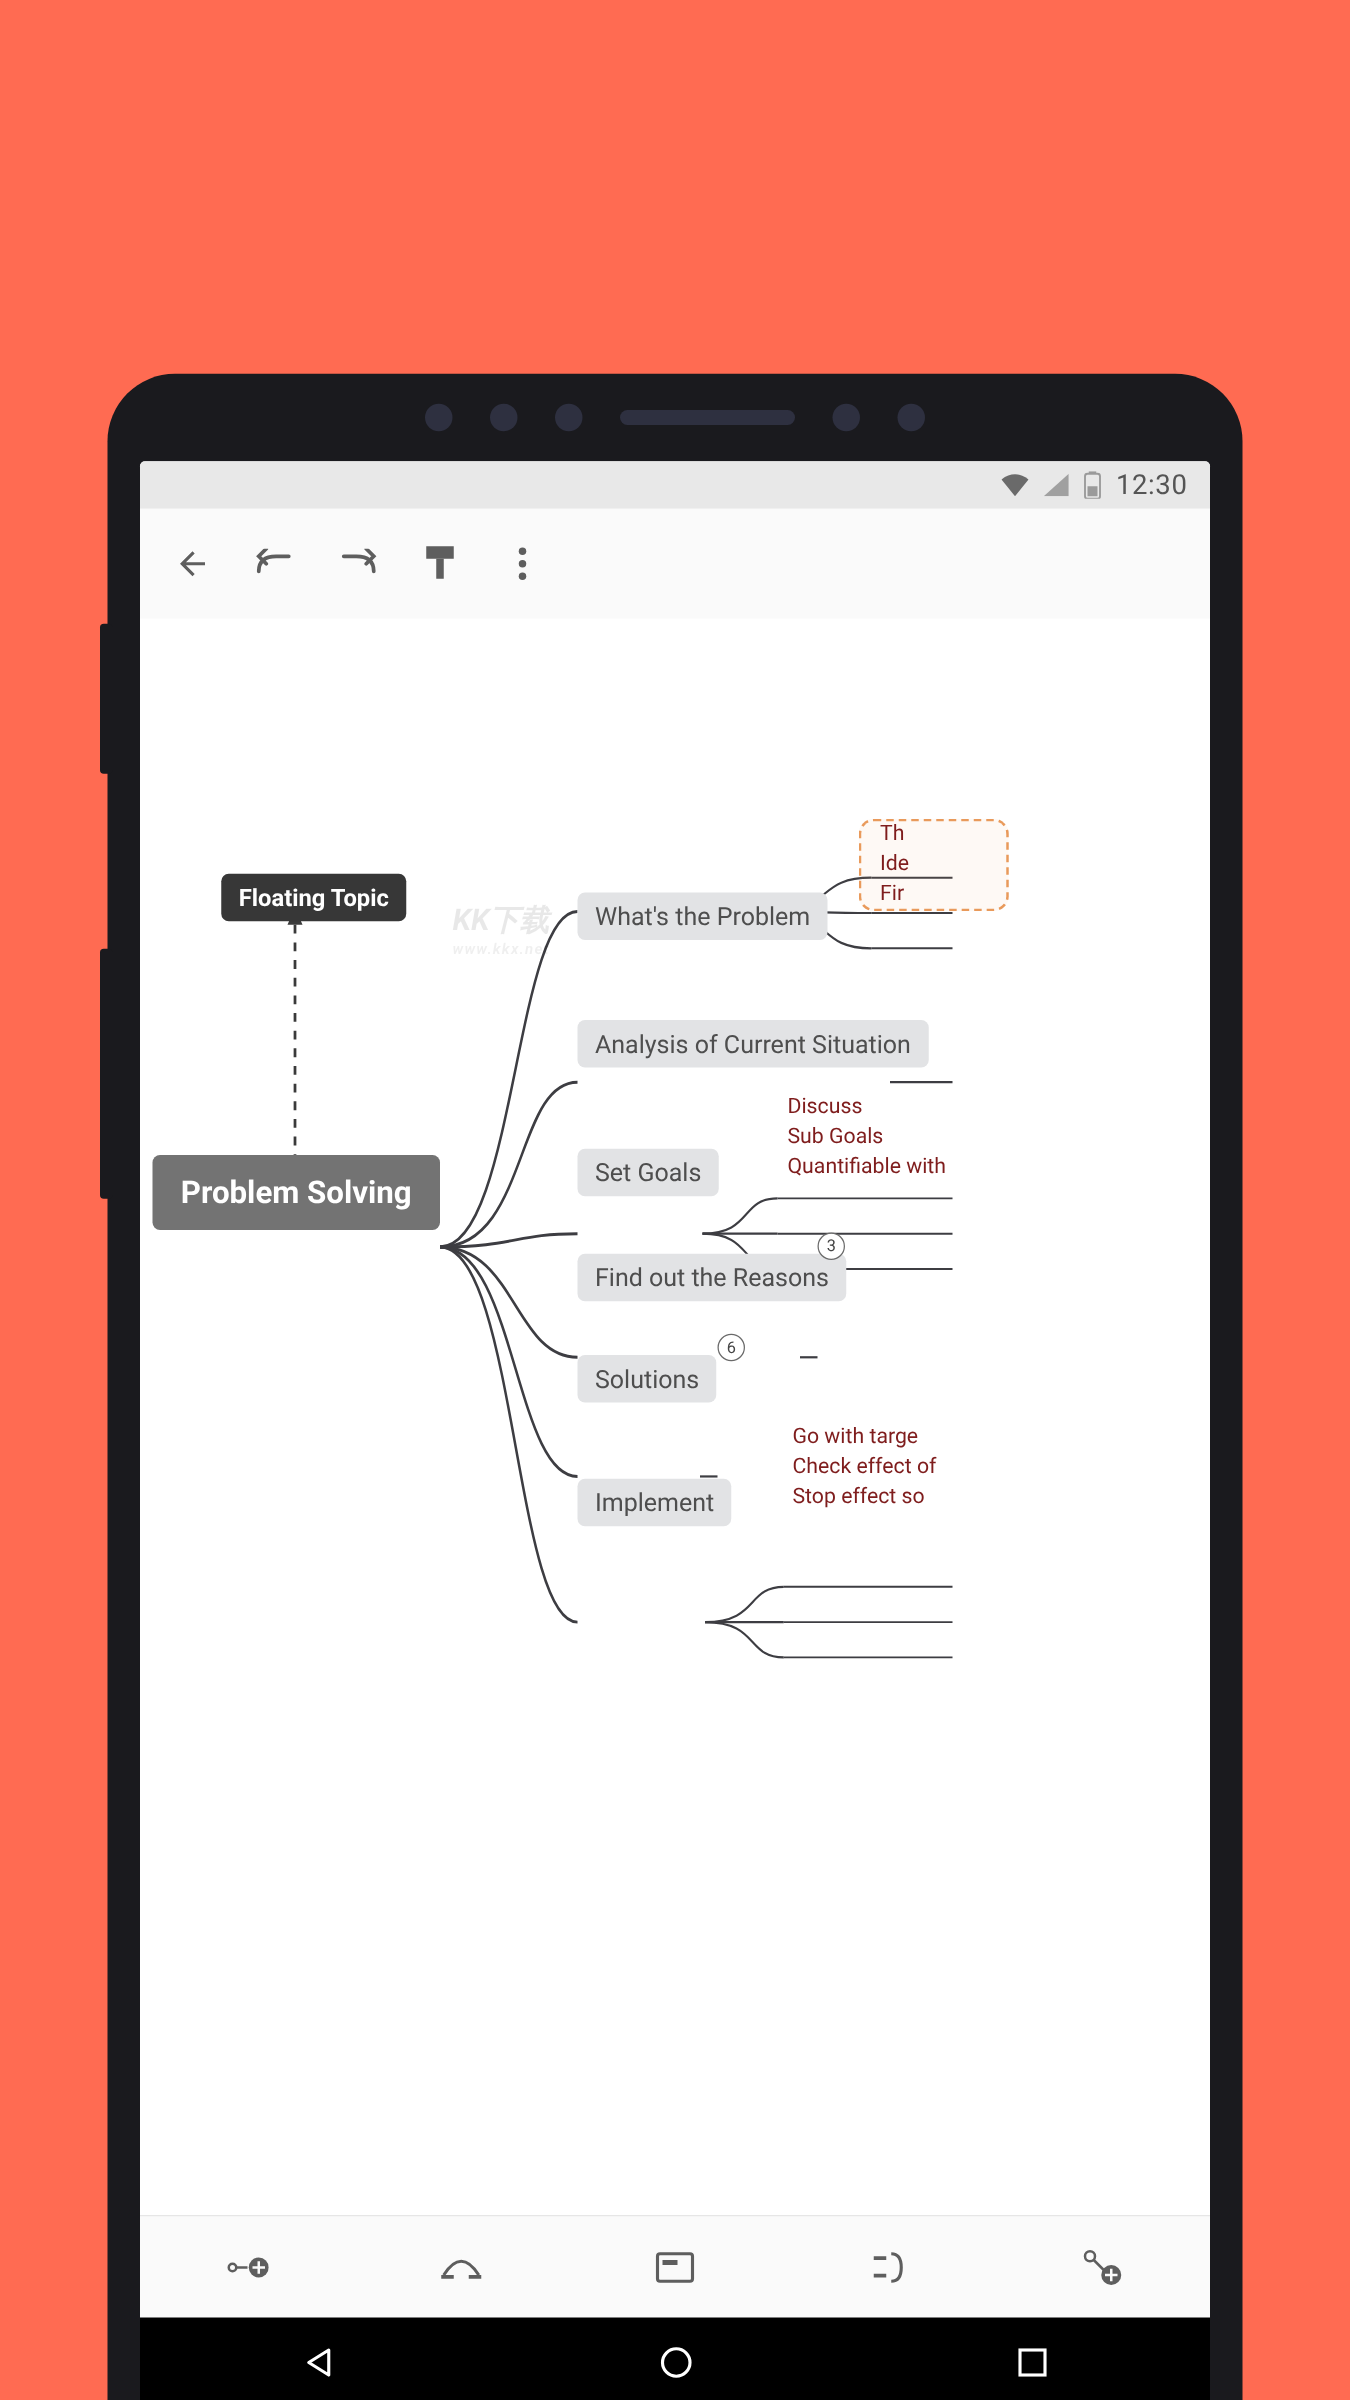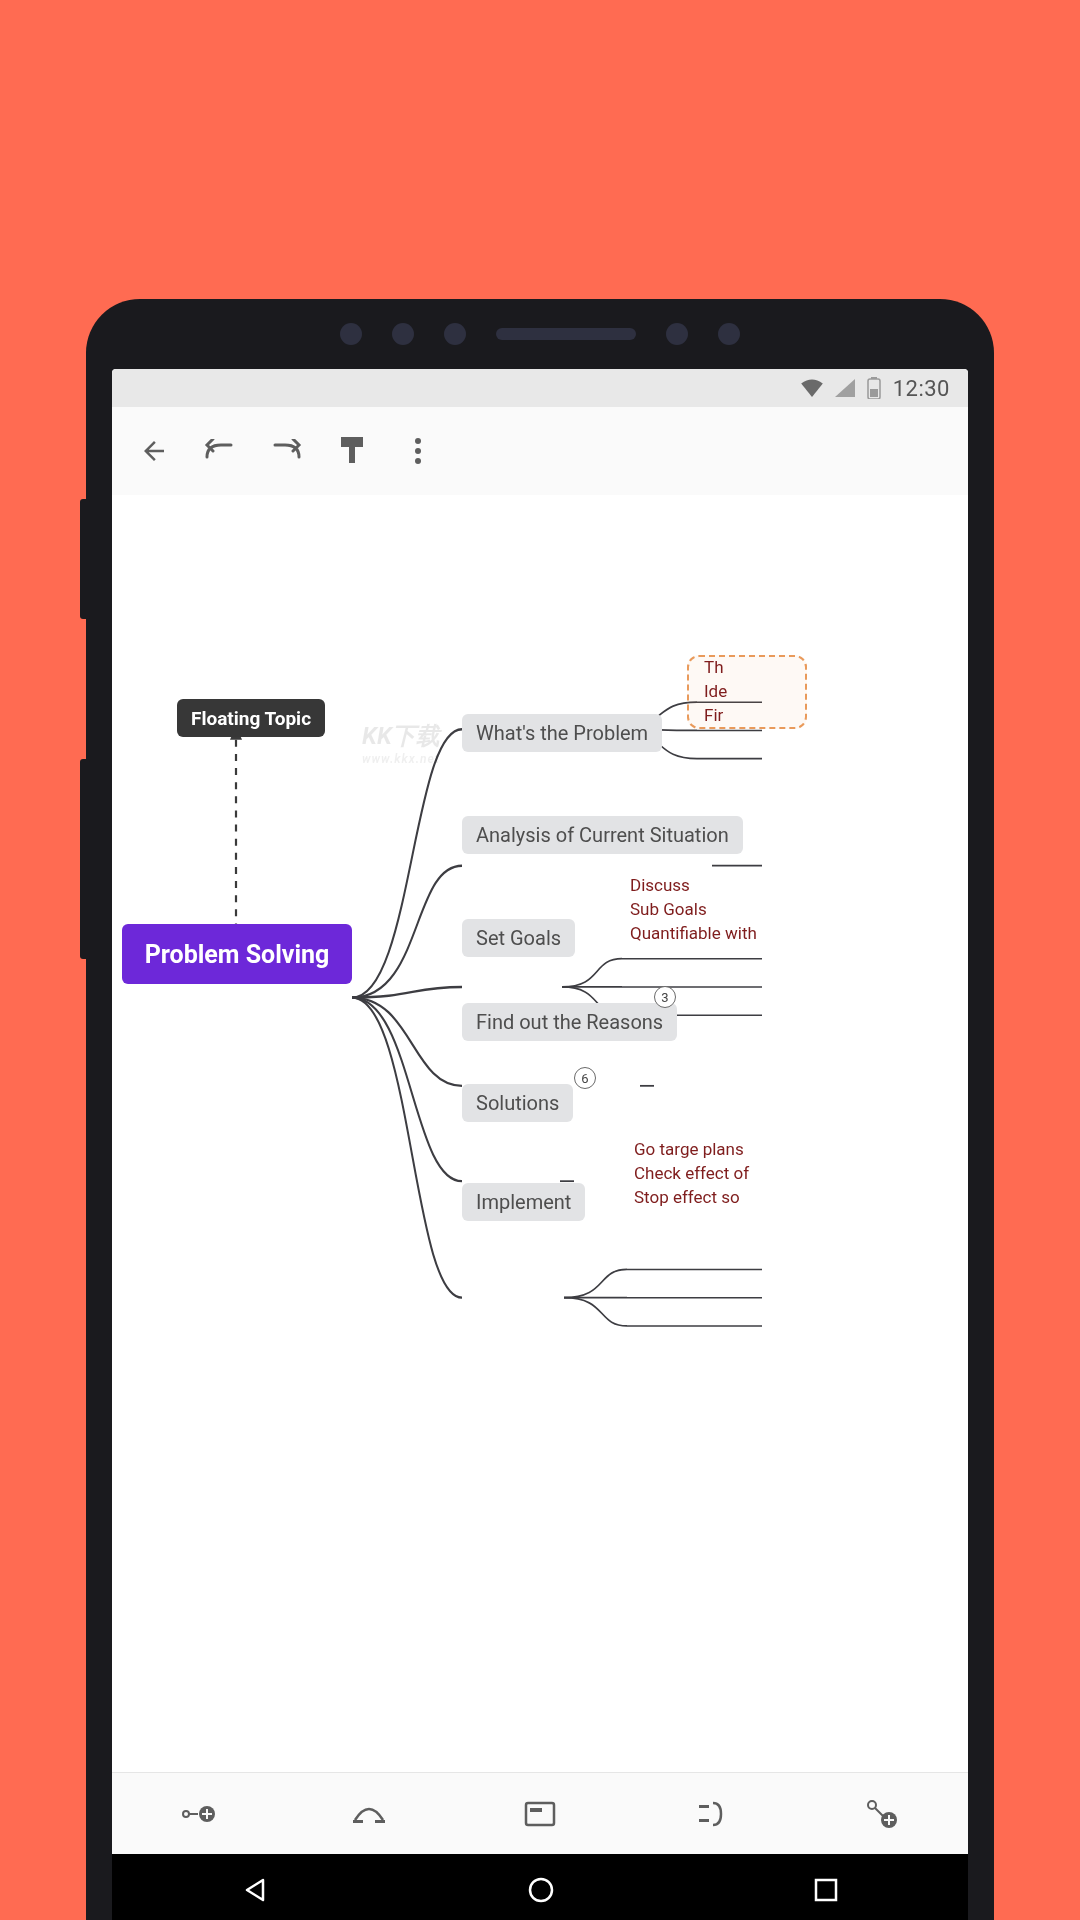--- a/index.html
+++ b/index.html
@@ -54,21 +54,21 @@
     display: flex;
     align-items: center;
     padding: 0 12px;
     gap: 6px;
     color: #6a6a6a;
   }
   .app-bar .title { flex: 1; font-size: 34px; color: #5c5c5c; padding-left: 24px; overflow: hidden; white-space: nowrap; }
   .icon-btn { width: 60px; height: 60px; display: flex; align-items: center; justify-content: center; border-radius: 50%; }
   .canvas { flex: 1; background: #fff; position: relative; overflow: hidden; }
   .node { position: absolute; border-radius: 6px; display: flex; align-items: center; justify-content: center; font-size: 21px; white-space: nowrap; margin-top: 24px; }
-  .node.central { background: #6d28d9; color: #fff; font-weight: 700; font-size: 25px; }
+  .node.central { background: #737373; color: #fff; font-weight: 700; font-size: 25px; }
   .node.floating { background: #373737; color: #fff; font-weight: 700; font-size: 19px; padding: 0 14px; }
   .node.branch { background: #E2E3E5; color: #4e4e4e; font-size: 20px; padding: 0 14px; }
   .subnode { position: absolute; font-size: 17px; color: #7f1d1d; }
   .badge { position: absolute; width: 22px; height: 22px; border: 1.5px solid #6a6a6a; border-radius: 50%; display: flex; align-items: center; justify-content: center; font-size: 13px; color: #444; background: #fff; }
   .boundary { position: absolute; border: 2px dashed #E99A5B; border-radius: 12px; background: rgba(235,170,110,0.07); }
   .watermark { position: absolute; color: rgba(0,0,0,0.09); font-size: 20px; font-weight: 700; font-style: italic; text-align: center; }
   .bottom-bar {
     height: 82px;
     background: #fafafa;
     border-top: 1px solid #e6e6e6;
@@ -230,21 +230,21 @@
       <div class="badge" style="left:542px;top:491px">3</div>
 
       <div class="node branch" style="left:350px;top:565px;height:38px">
         <span>Solutions</span>
       </div>
       <div class="badge" style="left:462px;top:572px">6</div>
 
       <div class="node branch" style="left:350px;top:664px;height:38px">
         <span>Implement</span>
       </div>
-      <div class="subnode" style="left:522px;top:644px">Go targe plans</div>
+      <div class="subnode" style="left:522px;top:644px">Go with targe</div>
       <div class="subnode" style="left:522px;top:668px">Check effect of</div>
       <div class="subnode" style="left:522px;top:692px">Stop effect so</div>
     </div>
 
     <div class="bottom-bar">
       <div class="bottom-icon">
         <svg width="34" height="22" viewBox="0 0 34 22">
             <circle cx="5" cy="11" r="3" fill="none" stroke="#5e5e5e" stroke-width="2"></circle>
             <line x1="8" y1="11" x2="17" y2="11" stroke="#5e5e5e" stroke-width="2"></line>
             <circle cx="26" cy="11" r="8" fill="#5e5e5e"></circle>

